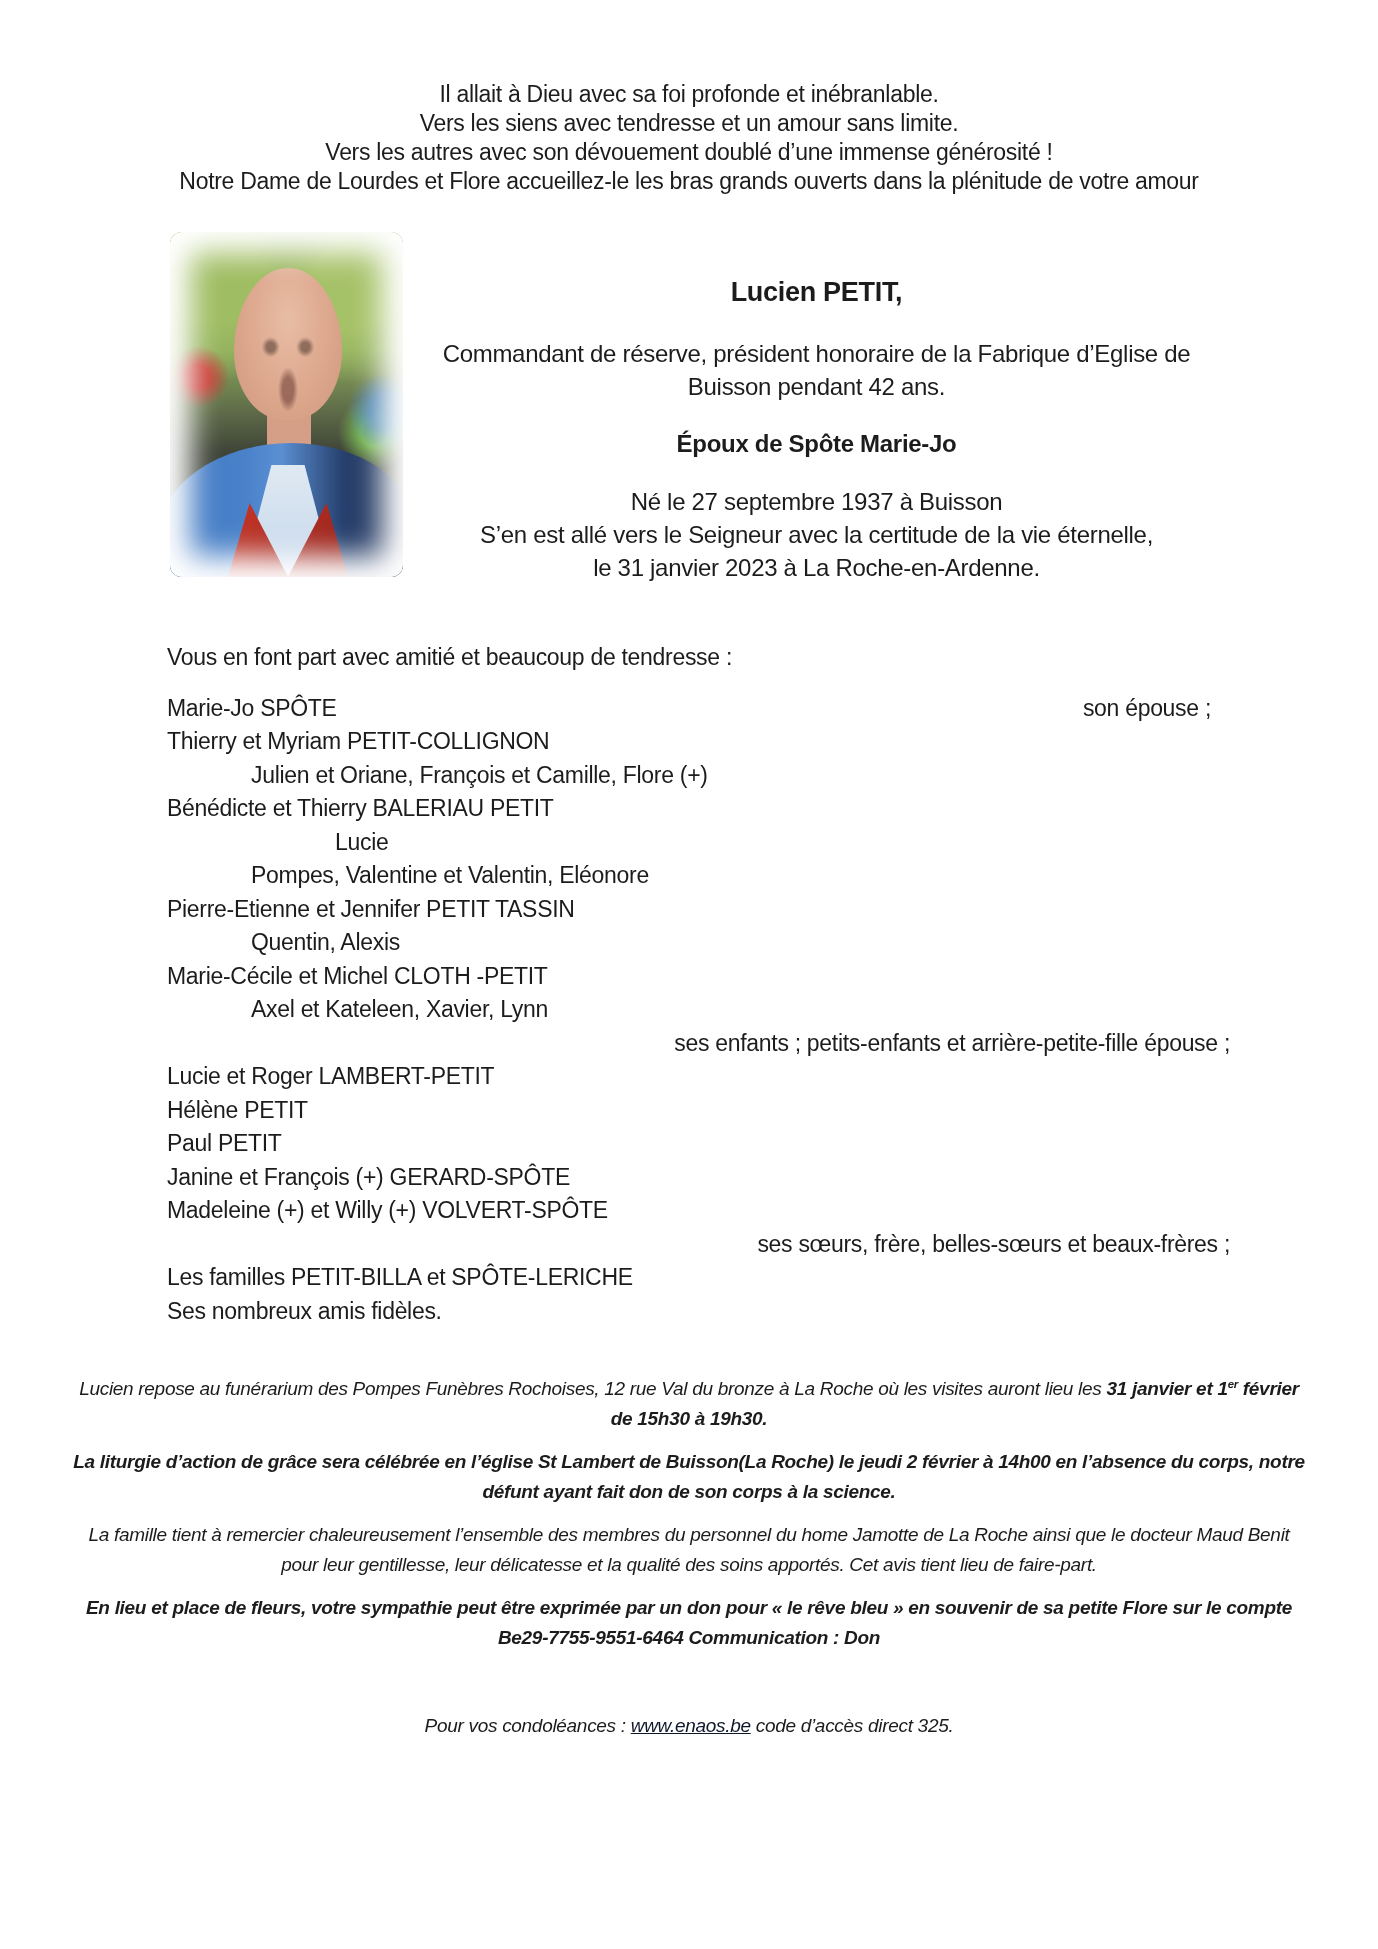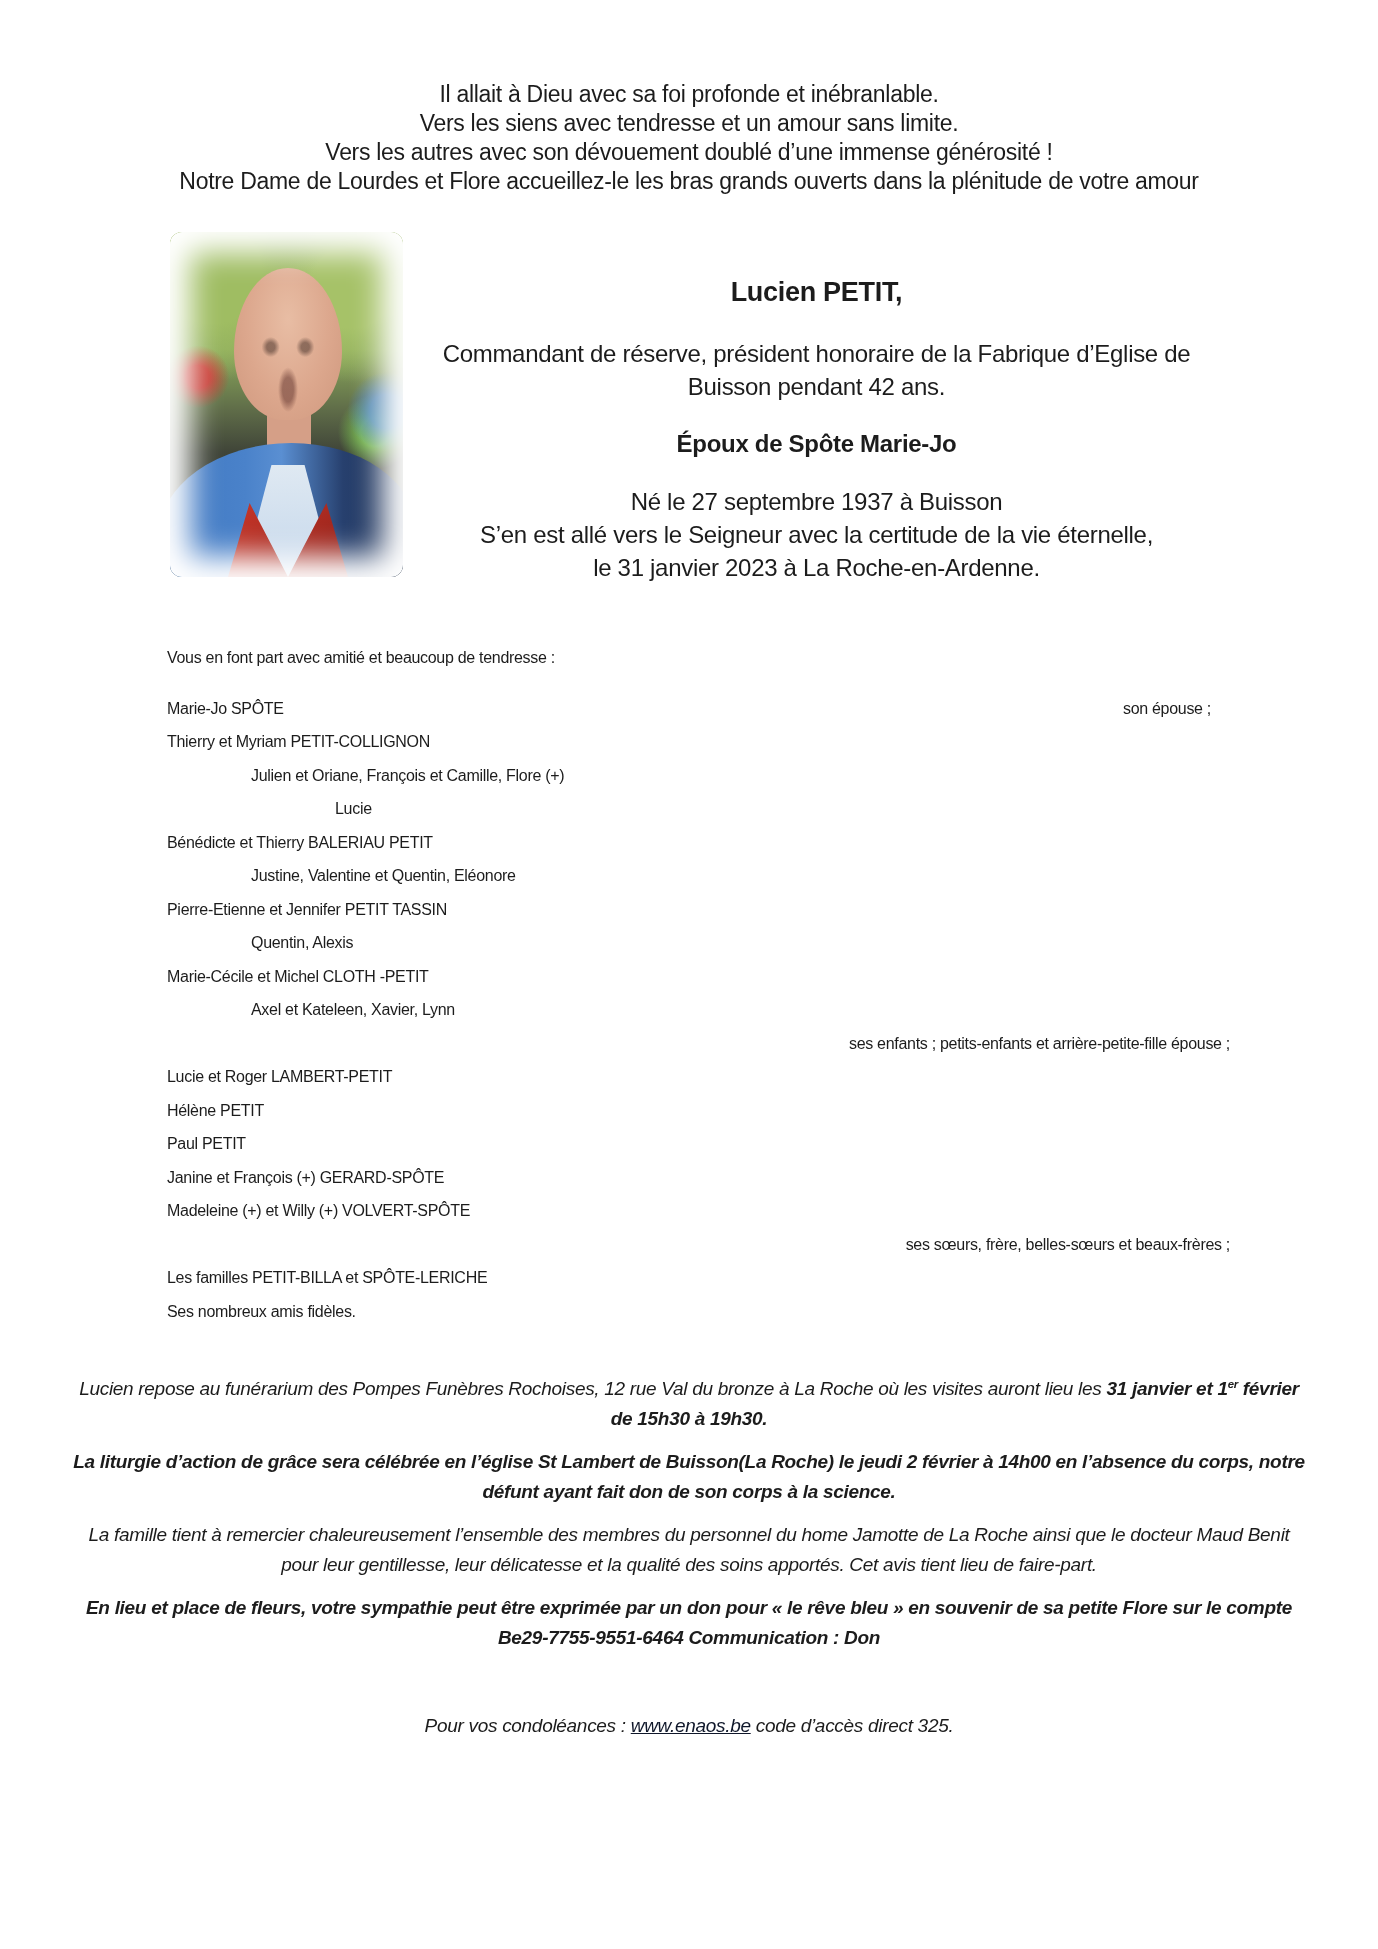--- a/index.html
+++ b/index.html
@@ -57,21 +57,21 @@
   }
   .ph-feather {
     inset:-3px; border-radius:14px;
     box-shadow:inset 0 0 30px 24px #ffffff;
   }
   .hero-text { flex:1 1 auto; margin-right:148px; text-align:center; padding-top:44px; font-size:24px; line-height:33px; }
   .hero-name { font-weight:bold; font-size:27px; margin-bottom:28px; }
   .hero-title { margin:0 auto 24px; max-width:830px; }
   .hero-spouse { font-weight:bold; margin-bottom:25px; }
   
-  .family { margin:57px 148px 8px 167px; font-size:16px; line-height:33.5px; }
+  .family { margin:57px 148px 8px 167px; font-size:23px; line-height:33.5px; }
   .intro { margin-bottom:17px; }
   .frow.split { display:flex; justify-content:space-between; }
   .frow .annot { margin-right:19px; }
   .ind1 { padding-left:84px; }
   .ind2 { padding-left:168px; }
   .right { text-align:right; }
   
   .notices { margin:46px 68px 0; text-align:center; font-style:italic; font-size:19px; line-height:30px; }
   .notice { margin:0 0 13px 0; }
   .bold { font-weight:bold; }
@@ -116,23 +116,23 @@
 
   <div class="family">
     <div class="intro">Vous en font part avec amitié et beaucoup de tendresse :</div>
 
     <div class="frow split">
       <span>Marie-Jo SPÔTE</span>
       <span class="annot">son épouse ;</span>
     </div>
     <div class="frow">Thierry et Myriam PETIT-COLLIGNON</div>
     <div class="frow ind1">Julien et Oriane, François et Camille, Flore (+)</div>
+    <div class="frow">Bénédicte et Thierry BALERIAU PETIT</div>
     <div class="frow ind2">Lucie</div>
-    <div class="frow">Bénédicte et Thierry BALERIAU PETIT</div>
-    <div class="frow ind1">Justine, Valentine et Quentin, Eléonore</div>
+    <div class="frow ind1">Pompes, Valentine et Valentin, Eléonore</div>
     <div class="frow">Pierre-Etienne et Jennifer PETIT TASSIN</div>
     <div class="frow ind1">Quentin, Alexis</div>
     <div class="frow">Marie-Cécile et Michel CLOTH -PETIT</div>
     <div class="frow ind1">Axel et Kateleen, Xavier, Lynn</div>
     <div class="frow right">ses enfants ; petits-enfants et arrière-petite-fille épouse ;</div>
     <div class="frow">Lucie et Roger LAMBERT-PETIT</div>
     <div class="frow">Hélène PETIT</div>
     <div class="frow">Paul PETIT</div>
     <div class="frow">Janine et François (+) GERARD-SPÔTE</div>
     <div class="frow">Madeleine (+) et Willy (+) VOLVERT-SPÔTE</div>

